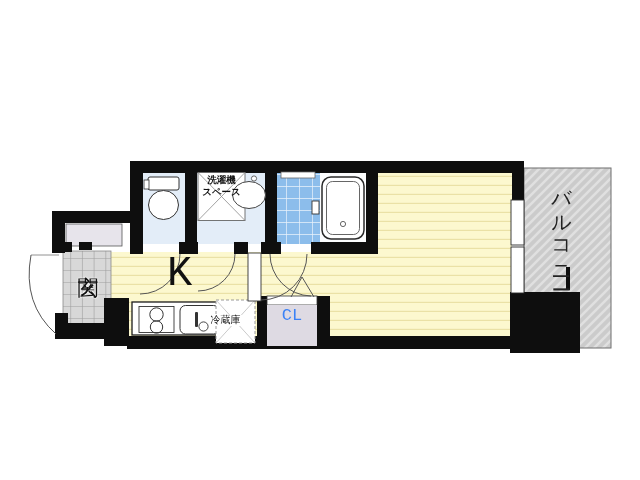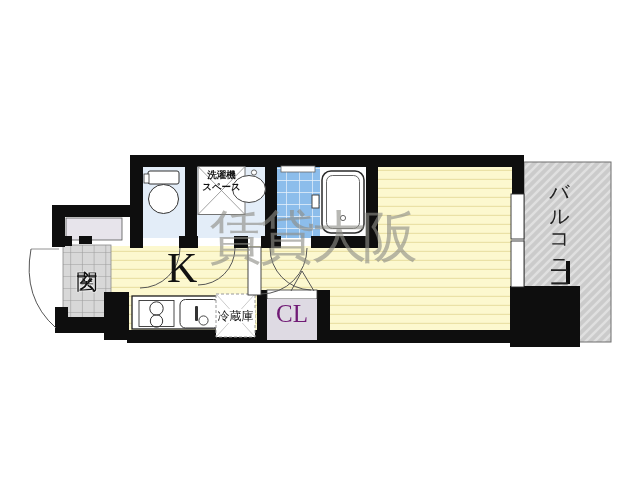--- a/index.html
+++ b/index.html
@@ -1,28 +1,28 @@
 <!DOCTYPE html>
 <html><head>
 <meta charset="utf-8">
 <style>
   html,body{margin:0;padding:0;background:#fff;}
   .stage{position:relative;width:640px;height:432px;background:#fff;overflow:hidden;
-         font-family:Liberation Serif, serif;}
+         font-family:Liberation Mono, monospace;margin-top:6px;}
   .plan-svg{position:absolute;left:0;top:0;}
   .label{position:absolute;color:#111;line-height:1;}
   .lbl-watermark{left:209px;top:209px;font-size:56px;letter-spacing:-5px;
                  color:#8e8e87;opacity:.62;white-space:nowrap;z-index:30;}
   .lbl-washer{left:196px;top:169px;width:51px;font-size:9.5px;font-weight:600;
               line-height:1.3;white-space:pre-line;text-align:center;z-index:20;}
   .lbl-genkan{left:76px;top:253px;font-size:21px;writing-mode:vertical-rl;
               letter-spacing:3px;z-index:20;text-shadow:0 0 2px #fff,0 0 2px #fff;}
   .lbl-k{left:167px;top:247px;font-size:42px;z-index:20;}
-  .lbl-cl{left:266px;top:301px;width:52px;text-align:center;font-size:25px;color:#701a75;z-index:20;}
-  .lbl-fridge{left:215px;top:310px;width:41px;text-align:center;font-size:12px;z-index:20;}
+  .lbl-cl{left:266px;top:301px;width:52px;text-align:center;font-size:17px;color:#3b82f6;z-index:20;}
+  .lbl-fridge{left:205px;top:310px;width:41px;text-align:center;font-size:10px;z-index:20;}
   .lbl-fridge span{background:#fff;padding:0 1px;}
   .lbl-yoshitsu{left:387px;top:228px;font-size:35px;letter-spacing:6px;color:#161616;z-index:20;white-space:nowrap;}
   .lbl-balcony{left:550px;top:170px;font-size:20px;writing-mode:vertical-rl;
                letter-spacing:3px;color:#222;z-index:20;}
 </style>
 </head>
 <body>
 
 <div class="stage">
 
@@ -128,15 +128,14 @@
     </g>
   </svg>
 
   <div class="label lbl-washer">洗濯機
 スペース</div>
   <div class="label lbl-genkan">玄関</div>
   <div class="label lbl-k">K</div>
   <div class="label lbl-cl">CL</div>
   <div class="label lbl-fridge"><span>冷蔵庫</span></div>
   <div class="label lbl-balcony">バルコニー</div>
-  <div class="label lbl-watermark">賃貸大阪</div>
 
 </div>
 
 </body></html>

